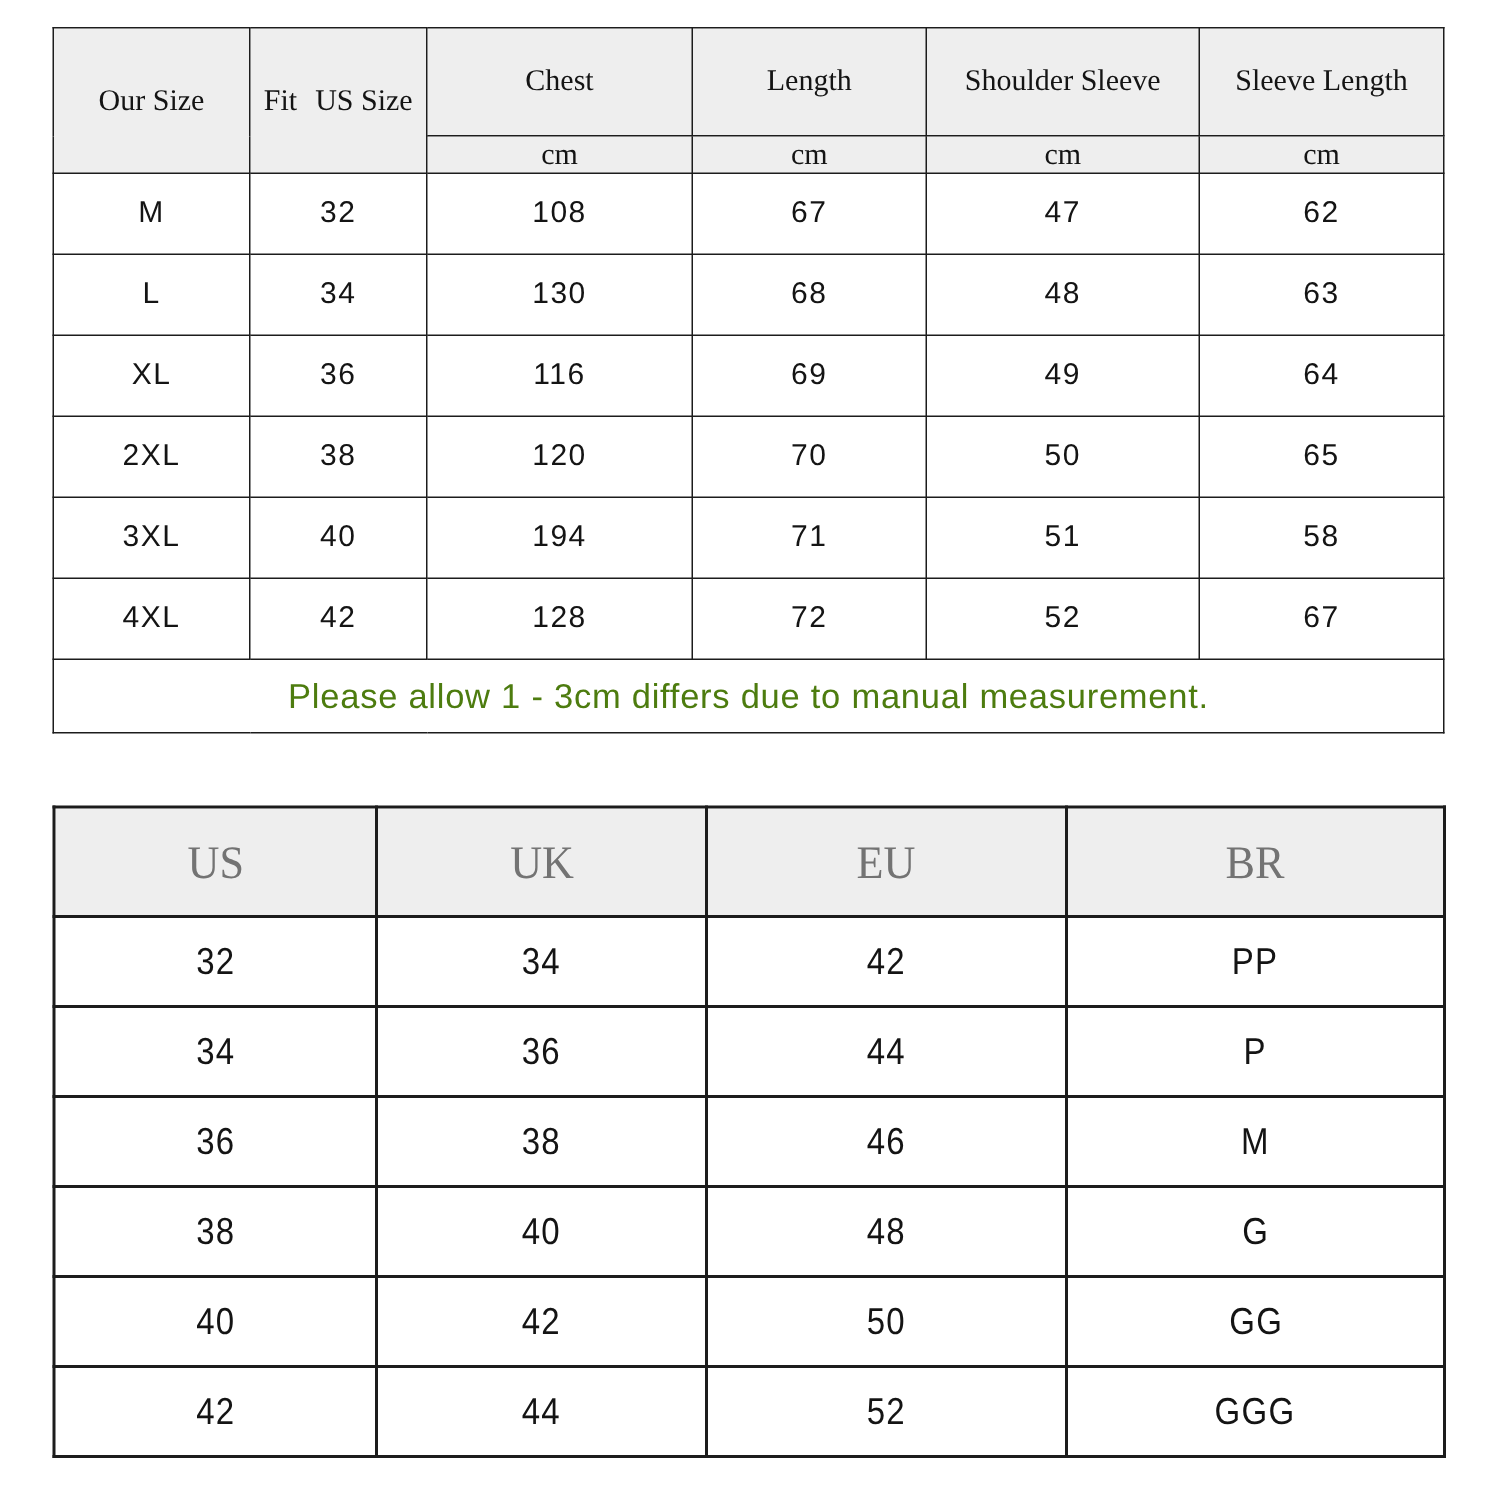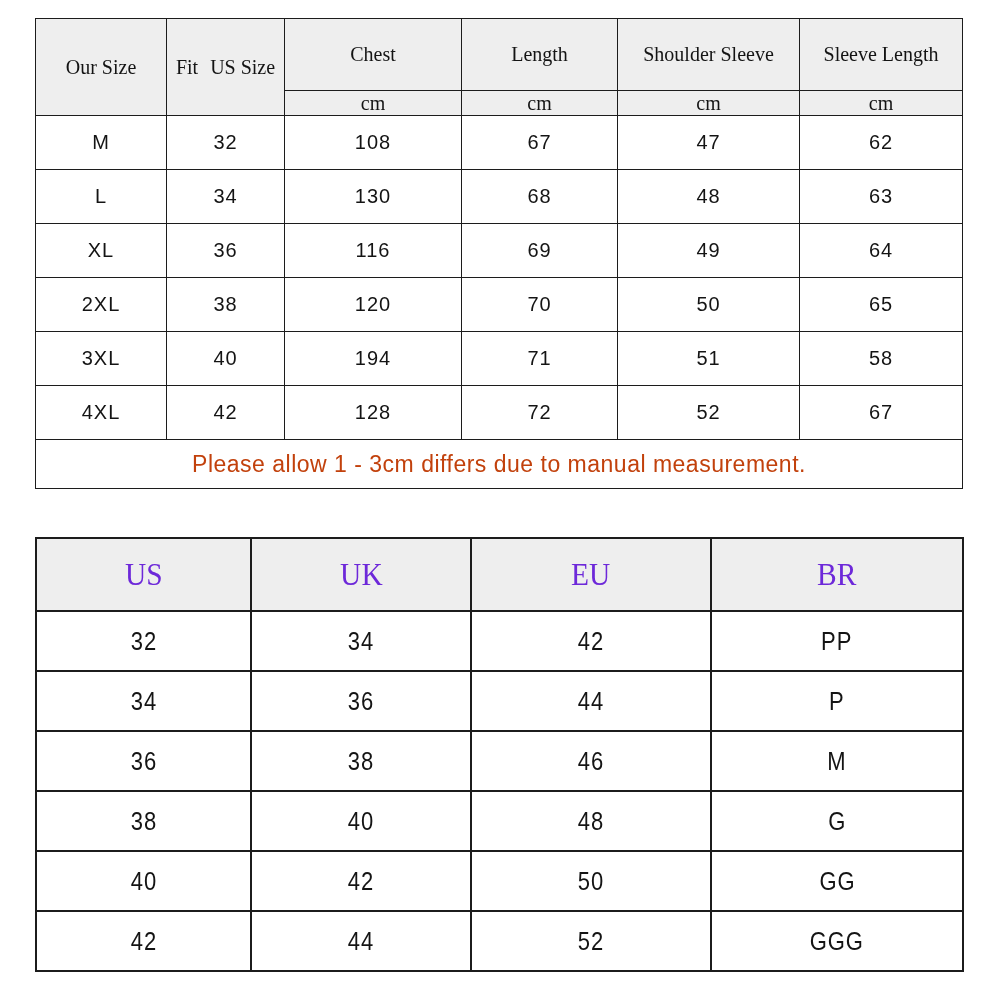--- a/index.html
+++ b/index.html
@@ -23,30 +23,30 @@
   }
   #size-table .hdr-top{height:72px;}
   #size-table .hdr-unit{height:25px;font-size:18px;}
   #size-table .data-row{height:54px;}
   #size-table .val{
     font-size:20px;letter-spacing:1px;background:#ffffff;
   }
   .fit-stack{display:flex;flex-direction:row;gap:12px;align-items:center;justify-content:center;}
   #size-table .note-row{height:49px;}
   #size-table .note-cell{
-    background:#ffffff;font-size:23px;letter-spacing:0.5px;color:#c2410c;
+    background:#ffffff;font-size:23px;letter-spacing:0.5px;color:#4d7c0f;
   }
 
   
   #conv-table{position:absolute;left:35px;top:537px;width:927px;}
   #conv-table td,#conv-table th{border:2px solid #1c1c1c;}
   #conv-table .hdr{
     background:#eeeeee;height:71px;
     font-family:"Liberation Serif","DejaVu Serif",serif;
-    font-weight:400;font-size:31px;color:#6d28d9;
+    font-weight:400;font-size:31px;color:#737373;
   }
   #conv-table .hdr .tx{display:inline-block;transform:scaleX(0.95);}
   #conv-table .data-row{height:60px;}
   #conv-table .val{font-size:25px;background:#ffffff;}
   #conv-table .val .tx{display:inline-block;transform:scaleX(0.88);letter-spacing:1px;}
 </style>
 </head>
 <body>
 
 <div class="canvas">

